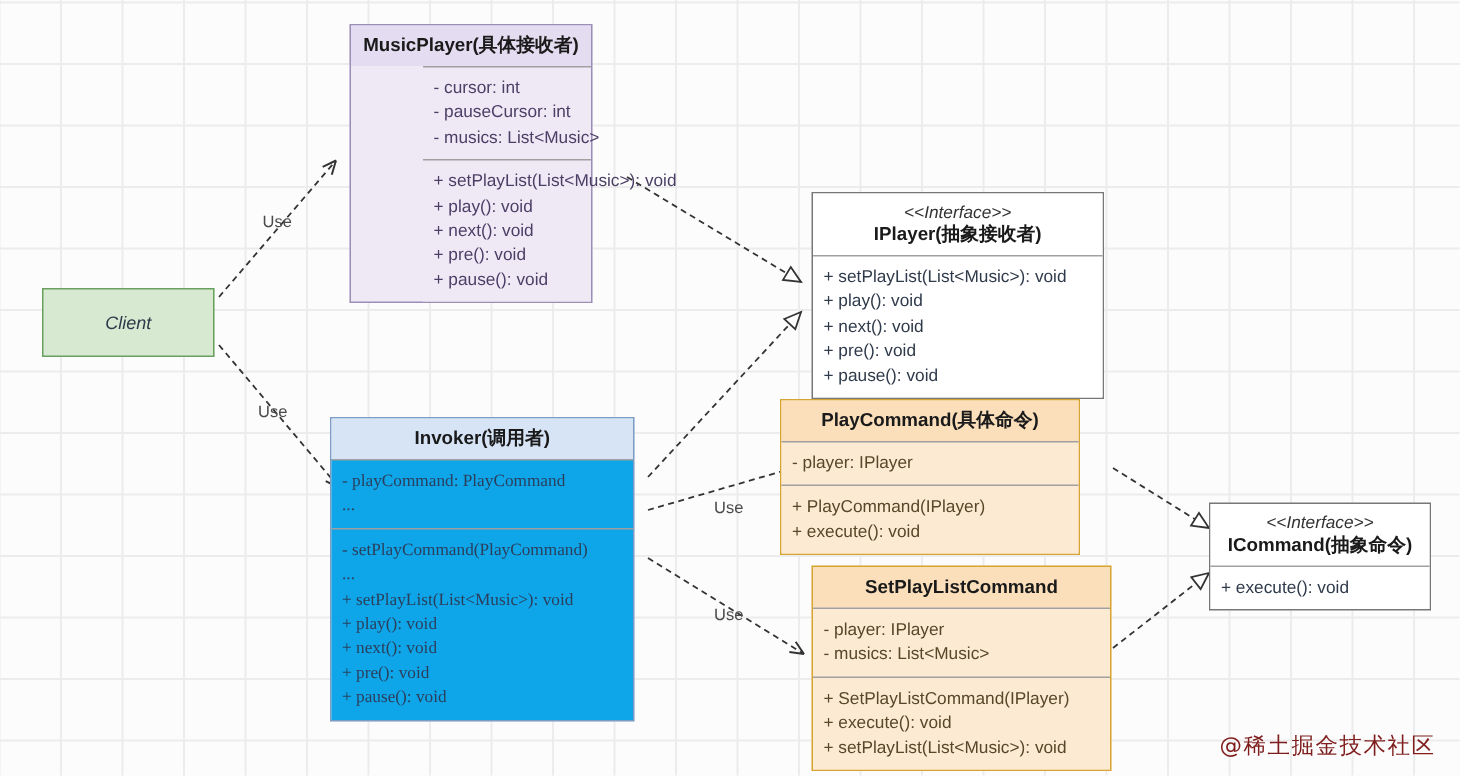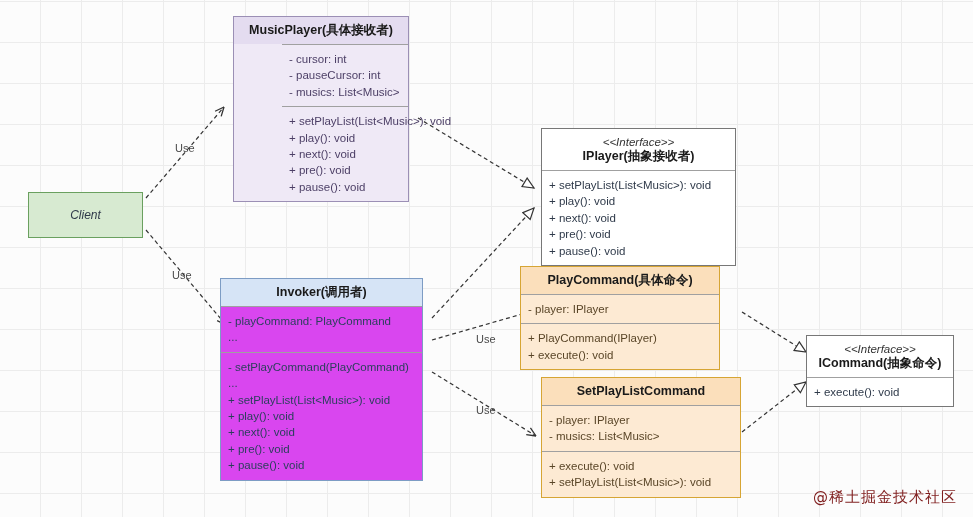--- a/index.html
+++ b/index.html
@@ -33,21 +33,21 @@
   .stereo{font-style:italic;font-weight:normal;font-size:11.5px;color:#333;display:block;line-height:14px;}
 
   
   .purple{background:#efe9f6;border-color:#9b8fb5;}
   .purple .hdr{background:#e4dcf0;}
   .purple .sec{background:#efe9f6;margin-left:48px;}
   .purple .row{color:#4c3f66;}
 
   .blue{background:#e3edfa;border-color:#7d9cc4;}
   .blue .hdr{background:#d6e4f6;}
-  .blue .sec{background:#d946ef;}
+  .blue .sec{background:#0ea5e9;font-family:Liberation Serif, serif;}
   .blue .row{color:#2b3f5c;}
 
   .orange{background:#fdead3;border-color:#d6a534;}
   .orange .hdr{background:#fbdfbb;}
   .orange .sec{background:#fdead3;}
   .orange .row{color:#5a4628;}
 
   .white{background:#fff;border-color:#777;}
   .white .hdr{background:#fff;}
   .white .sec{background:#fff;}
@@ -97,21 +97,21 @@
 
   <path d="M742,312 L806,352" fill="none" stroke="#333" stroke-width="1.2" stroke-dasharray="4,3" marker-end="url(#hollowTri)"></path>
 
   <path d="M742,432 L806,382" fill="none" stroke="#333" stroke-width="1.2" stroke-dasharray="4,3" marker-end="url(#hollowTri)"></path>
 </svg>
 
 <div class="plain-box green" style="left:28px;top:192px;width:115px;height:46px;">
   <span>Client</span>
 </div>
 
-<div class="cls purple" style="left:233px;top:16px;width:176px;">
+<div class="cls purple" style="left:233px;top:16px;width:162px;">
   <div class="hdr">
     <span>MusicPlayer(具体接收者)</span>
   </div>
   <div class="sec">
     <div class="row">- cursor: int</div>
     <div class="row">- pauseCursor: int</div>
     <div class="row">- musics: List&lt;Music&gt;</div>
   </div>
   <div class="sec">
     <div class="row">+ setPlayList(List&lt;Music&gt;): void</div>
@@ -170,20 +170,21 @@
 
 <div class="cls orange" style="left:541px;top:377px;width:200px;">
   <div class="hdr">
     <span>SetPlayListCommand</span>
   </div>
   <div class="sec">
     <div class="row">- player: IPlayer</div>
     <div class="row">- musics: List&lt;Music&gt;</div>
   </div>
   <div class="sec">
+    <div class="row">+ SetPlayListCommand(IPlayer)</div>
     <div class="row">+ execute(): void</div>
     <div class="row">+ setPlayList(List&lt;Music&gt;): void</div>
   </div>
 </div>
 
 <div class="cls white" style="left:806px;top:335px;width:148px;">
   <div class="hdr">
     <span class="stereo">&lt;&lt;Interface&gt;&gt;</span>
     <span>ICommand(抽象命令)</span>
   </div>

